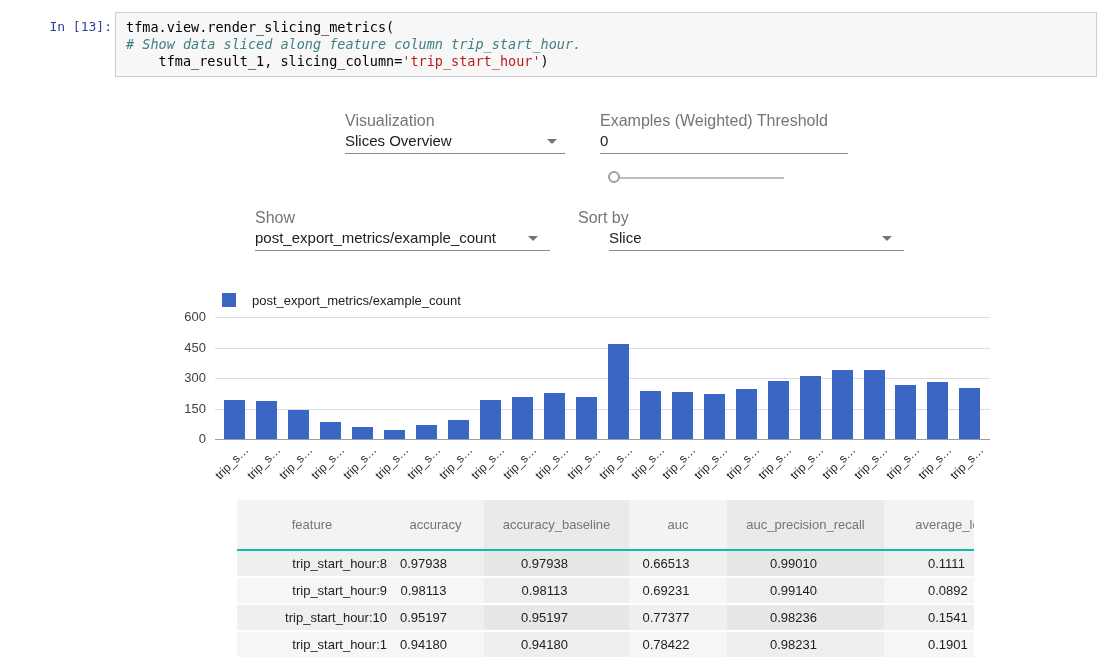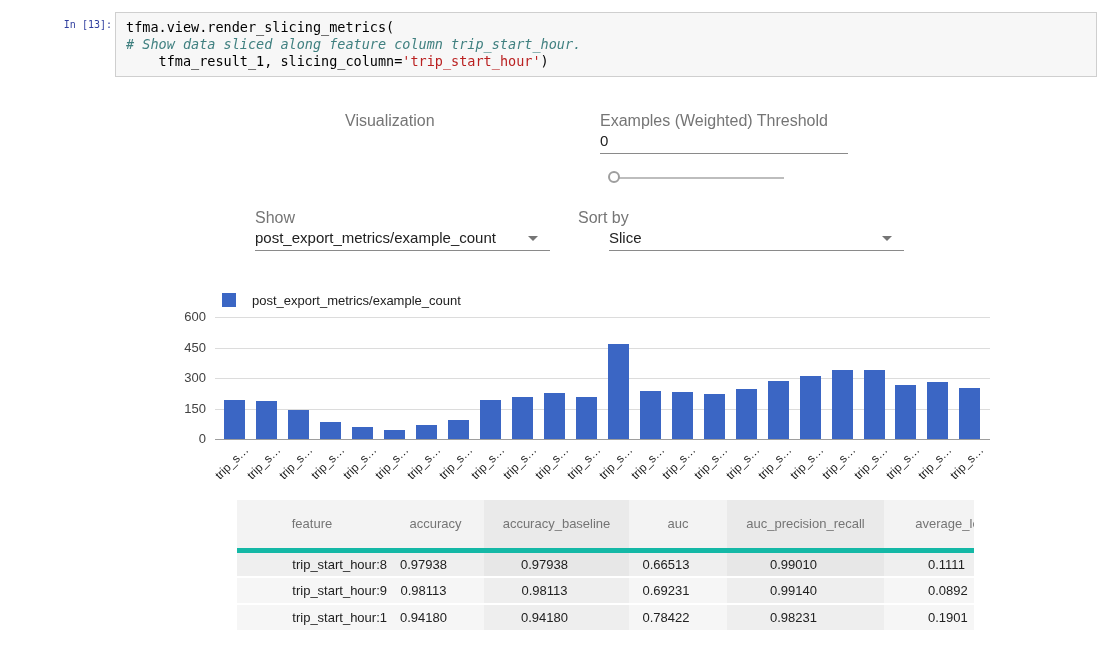--- a/index.html
+++ b/index.html
@@ -2,21 +2,21 @@
 <html><head>
 <meta charset="utf-8">
 <style>
   * { margin:0; padding:0; box-sizing:border-box; }
   html,body { background:#fff; }
   body { font-family:"Liberation Sans", sans-serif; }
   .page { position:relative; width:1111px; height:668px; background:#fff; overflow:hidden; }
 
   
   .prompt { position:absolute; left:28px; top:19px; width:84px; text-align:right;
-            font-family:"DejaVu Sans Mono", monospace; font-size:10px; color:#303f9f; }
+            font-family:"DejaVu Sans Mono", monospace; font-size:13px; color:#303f9f; }
   .codebox { position:absolute; left:115px; top:12px; width:982px; min-height:62px;
              background:#f7f7f7; border:1px solid #cfcfcf; padding:6px 10px; cursor:text; }
   .code-line { font-family:"DejaVu Sans Mono", monospace; font-size:13.5px; line-height:17px;
                white-space:pre; color:#000; }
   .tok-comment { color:#408080; font-style:italic; }
   .tok-string  { color:#ba2121; }
   .tok-plain   { color:#000; }
 
   
   .ctl-label { position:absolute; font-size:16px; color:#757575; }
@@ -47,21 +47,21 @@
   .xlabels { position:absolute; left:215px; top:441px; width:775px; height:34px;
              display:flex; justify-content:space-around; padding:0 4px; }
   .xl { position:relative; width:21px; }
   .xl span { position:absolute; right:4px; top:2px; transform:rotate(-45deg);
              transform-origin:100% 0; font-size:12px; color:#212121; white-space:nowrap; }
 
   
   .table-wrap { position:absolute; left:237px; top:500px; width:737px; height:168px; overflow:hidden; }
   table { border-collapse:collapse; table-layout:fixed; width:787px; font-size:13px; }
   th { height:50px; background:#f3f3f3; color:#757575; font-weight:normal;
-       border-bottom:5px solid #14b8a6; text-align:center; cursor:pointer; }
+       border-bottom:2px solid #14b8a6; text-align:center; cursor:pointer; }
   th.c2, th.c4 { background:#eaeaea; }
   td { height:27px; border-bottom:2px solid #fff; color:#212121; }
   tr.r0 td, tr.r2 td { background:#efefef; }
   tr.r1 td, tr.r3 td { background:#f6f6f6; }
   tr.r0 td.c2, tr.r0 td.c4, tr.r2 td.c2, tr.r2 td.c4 { background:#e7e7e7; }
   tr.r1 td.c2, tr.r1 td.c4, tr.r3 td.c2, tr.r3 td.c4 { background:#eeeeee; }
   td.c0 { text-align:right; }
   td.c1, td.c2, td.c3, td.c4 { text-align:center; padding-right:24px; }
   td.c5 { text-align:left; padding-left:44px; }
 </style>
@@ -71,20 +71,24 @@
 <div class="page">
 
   <div class="prompt">In [13]:</div>
   <div class="codebox">
       <div class="code-line"><span class="tok-plain">tfma.view.render_slicing_metrics(</span></div>
       <div class="code-line"><span class="tok-comment"># Show data sliced along feature column trip_start_hour.</span></div>
       <div class="code-line"><span class="tok-plain">    tfma_result_1, slicing_column=</span><span class="tok-string">'trip_start_hour'</span><span class="tok-plain">)</span></div>
     </div>
 
   <div class="ctl-label" style="left:345px; top:112px;">Visualization</div>
+  <div class="ctl-select" style="left:345px; top:128px; width:220px;">
+    <span>Slices Overview</span>
+    <span class="arrow" style="right:8px;"></span>
+  </div>
 
   <div class="ctl-label" style="left:600px; top:112px;">Examples (Weighted) Threshold</div>
   <input class="ctl-input" style="left: 600px; top: 128px; width: 248px;" value="0">
 
   <div class="slider">
     <div class="track"></div>
     <div class="knob"></div>
   </div>
 
   <div class="ctl-label" style="left:255px; top:209px;">Show</div>
@@ -246,20 +250,28 @@
             <td class="c5">0.1111</td>
           </tr>
           <tr class="r1">
             <td class="c0">trip_start_hour:9</td>
             <td class="c1">0.98113</td>
             <td class="c2">0.98113</td>
             <td class="c3">0.69231</td>
             <td class="c4">0.99140</td>
             <td class="c5">0.0892</td>
           </tr>
+          <tr class="r2">
+            <td class="c0">trip_start_hour:10</td>
+            <td class="c1">0.95197</td>
+            <td class="c2">0.95197</td>
+            <td class="c3">0.77377</td>
+            <td class="c4">0.98236</td>
+            <td class="c5">0.1541</td>
+          </tr>
           <tr class="r3">
             <td class="c0">trip_start_hour:1</td>
             <td class="c1">0.94180</td>
             <td class="c2">0.94180</td>
             <td class="c3">0.78422</td>
             <td class="c4">0.98231</td>
             <td class="c5">0.1901</td>
           </tr>
         </tbody>
     </table>

